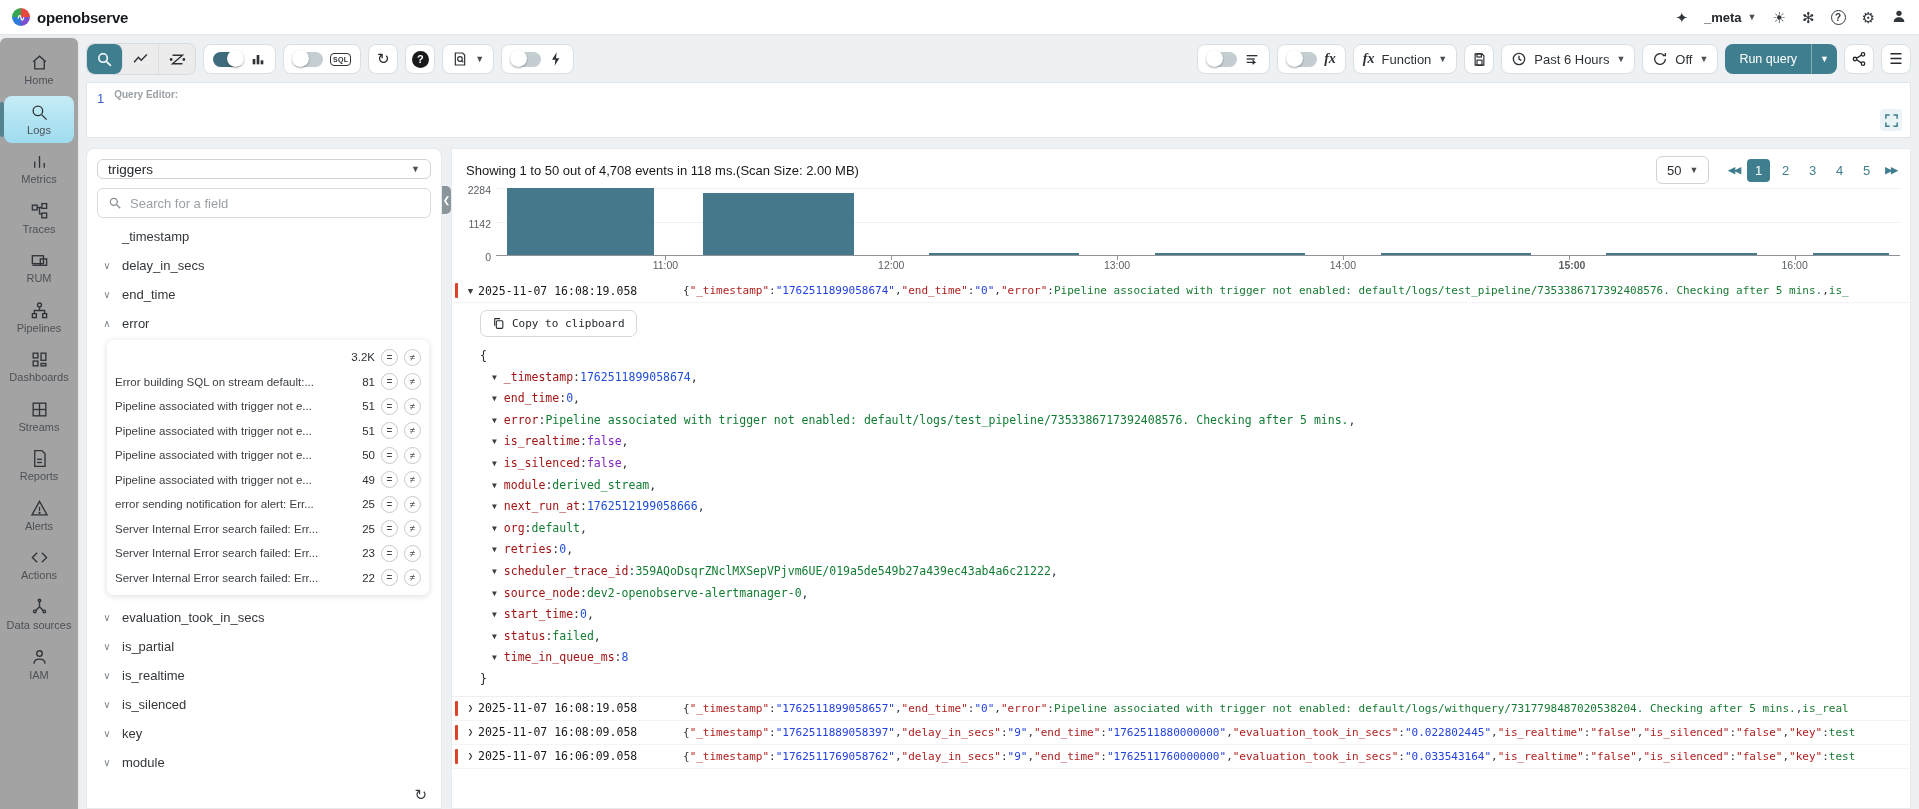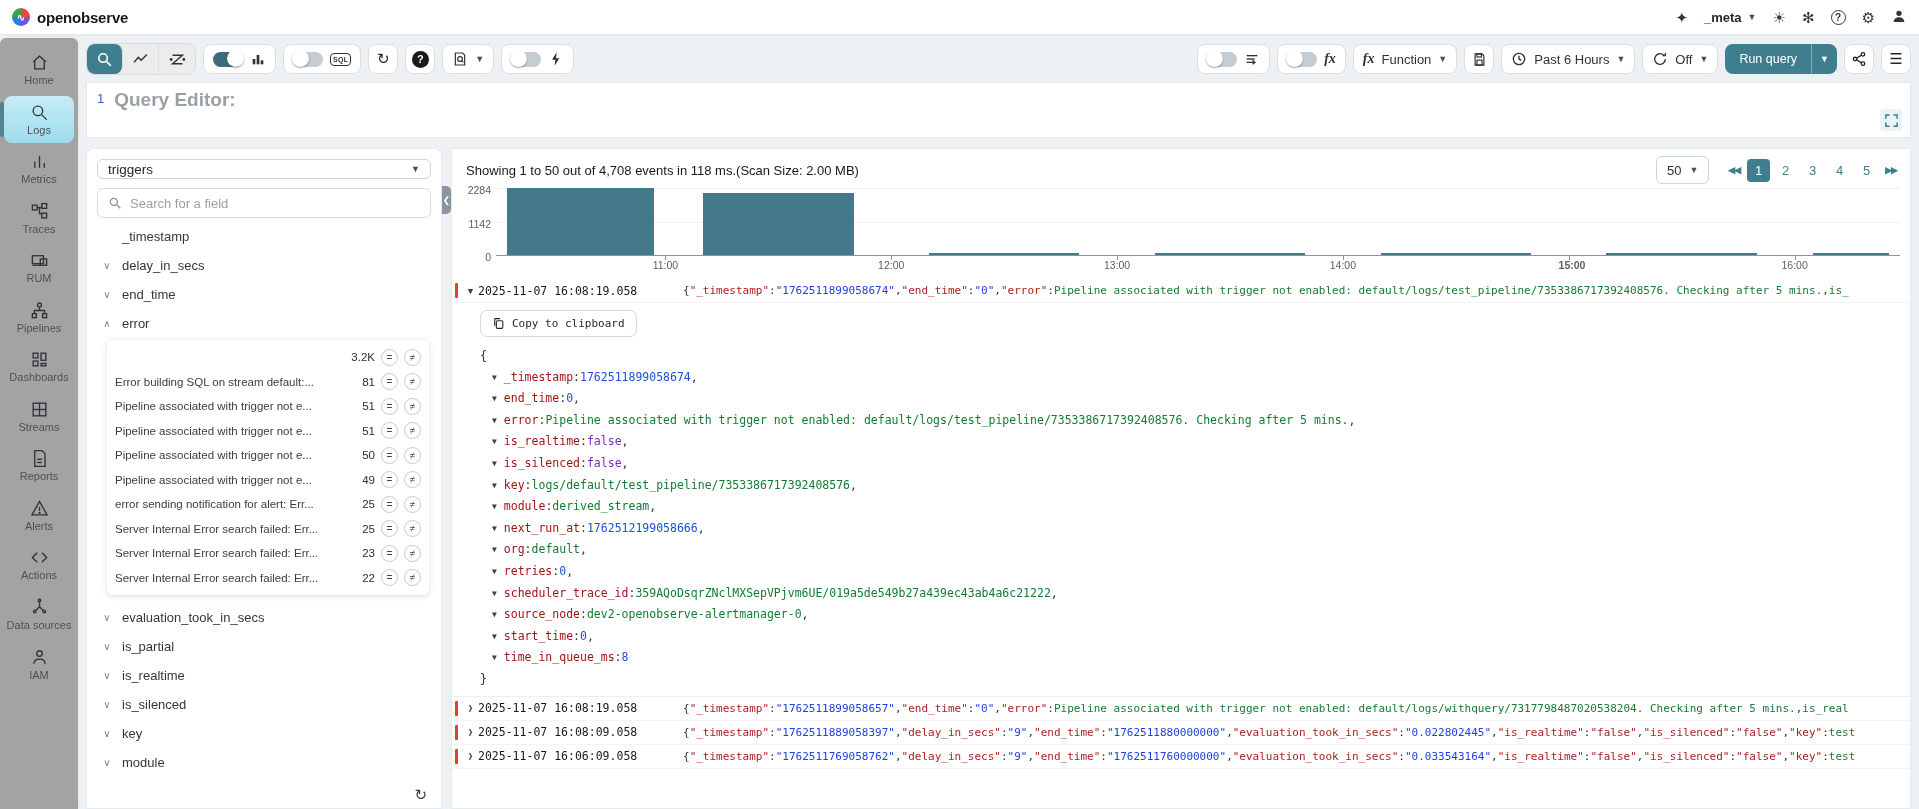--- a/index.html
+++ b/index.html
@@ -64,21 +64,21 @@
   .toolbar-spacer{flex:1;}
   .runq { height:30px; background:#3f7e8e; color:#fff; border-radius:8px; display:flex;
     align-items:stretch; overflow:hidden; cursor:pointer; }
   .runq-main{ display:flex; align-items:center; padding:0 14px; font-size:12.5px;}
   .runq-caret{ display:flex; align-items:center; padding:0 8px; border-left:1px solid rgba(255,255,255,.35); font-size:9px;}
 
   
   .query-editor { background:#fff; border:1px solid #e3e6e8; min-height:56px; margin-top:2px;
     position:relative; padding:6px 10px; display:flex; gap:10px; flex-shrink:0;}
   .qline { color:#3c62c8; font-size:13px; margin-top:2px;}
-  .qplaceholder { color:#9aa0a6; font-weight:bold; font-size:19px; }
+  .qplaceholder { color:#9aa0a6; font-weight:bold; font-size:10px; }
   .qe-expand { position:absolute; right:8px; bottom:6px; width:22px; height:22px; color:#3f7e8e;
     display:flex; align-items:center; justify-content:center; cursor:pointer; border-radius:4px; background:#eaf3f5;}
   .qe-expand svg{width:15px;height:15px;}
 
   
   .workspace { flex:1; display:flex; margin-top:10px; min-height:0; }
   .fields { width:356px; background:#fff; border:1px solid #e7eaec; border-radius:8px 8px 0 0;
     padding:10px 10px 0; position:relative; overflow:hidden; flex-shrink:0;}
   .stream-select { height:20px; border:1px solid #cfd4d7; border-radius:6px; display:flex;
     align-items:center; padding:0 10px; font-size:13.5px; color:#24282c; cursor:pointer;}
@@ -621,28 +621,28 @@
                     <path d="M5 16V4a1 1 0 0 1 1-1h9"></path>
                   </svg>
                   <span>Copy to clipboard</span>
                 </button><div class="json-tree">
                   <div class="jline jbrace">{</div>
                   <div class="jline"><span class="tri">▼</span><span class="jk">_timestamp</span><span class="jp">:</span><span class="jn">1762511899058674</span><span class="jp">,</span></div>
                   <div class="jline"><span class="tri">▼</span><span class="jk">end_time</span><span class="jp">:</span><span class="jn">0</span><span class="jp">,</span></div>
                   <div class="jline"><span class="tri">▼</span><span class="jk">error</span><span class="jp">:</span><span class="js">Pipeline associated with trigger not enabled: default/logs/test_pipeline/7353386717392408576. Checking after 5 mins.</span><span class="jp">,</span></div>
                   <div class="jline"><span class="tri">▼</span><span class="jk">is_realtime</span><span class="jp">:</span><span class="jb">false</span><span class="jp">,</span></div>
                   <div class="jline"><span class="tri">▼</span><span class="jk">is_silenced</span><span class="jp">:</span><span class="jb">false</span><span class="jp">,</span></div>
-                  <div class="jline"><span class="tri">▼</span><span class="jk">key</span><span class="jp">:</span><span class="js">logs/default/test_pipeline/7353386717392408576</span><span class="jp">,</span></div>
                   <div class="jline"><span class="tri">▼</span><span class="jk">module</span><span class="jp">:</span><span class="js">derived_stream</span><span class="jp">,</span></div>
                   <div class="jline"><span class="tri">▼</span><span class="jk">next_run_at</span><span class="jp">:</span><span class="jn">1762512199058666</span><span class="jp">,</span></div>
                   <div class="jline"><span class="tri">▼</span><span class="jk">org</span><span class="jp">:</span><span class="js">default</span><span class="jp">,</span></div>
                   <div class="jline"><span class="tri">▼</span><span class="jk">retries</span><span class="jp">:</span><span class="jn">0</span><span class="jp">,</span></div>
                   <div class="jline"><span class="tri">▼</span><span class="jk">scheduler_trace_id</span><span class="jp">:</span><span class="js">359AQoDsqrZNclMXSepVPjvm6UE/019a5de549b27a439ec43ab4a6c21222</span><span class="jp">,</span></div>
                   <div class="jline"><span class="tri">▼</span><span class="jk">source_node</span><span class="jp">:</span><span class="js">dev2-openobserve-alertmanager-0</span><span class="jp">,</span></div>
                   <div class="jline"><span class="tri">▼</span><span class="jk">start_time</span><span class="jp">:</span><span class="jn">0</span><span class="jp">,</span></div>
+                  <div class="jline"><span class="tri">▼</span><span class="jk">status</span><span class="jp">:</span><span class="js">failed</span><span class="jp">,</span></div>
                   <div class="jline"><span class="tri">▼</span><span class="jk">time_in_queue_ms</span><span class="jp">:</span><span class="jn">8</span></div>
                   <div class="jline jbrace">}</div>
                 </div></div>
               <div class="log-row">
                 <span class="row-marker"></span>
                 <span class="row-caret">❯</span>
                 <span class="row-ts">2025-11-07 16:08:19.058</span>
                 <span class="row-src"><span class="sp">{</span><span class="sk">"_timestamp"</span><span class="sp">:</span><span class="sn">"1762511899058657"</span><span class="sp">,</span><span class="sk">"end_time"</span><span class="sp">:</span><span class="sn">"0"</span><span class="sp">,</span><span class="sk">"error"</span><span class="sp">:</span><span class="sg">Pipeline associated with trigger not enabled: default/logs/withquery/7317798487020538204. Checking after 5 mins.</span><span class="sp">,</span><span class="sg">is_real</span></span>
               </div>
               <div class="log-row">

